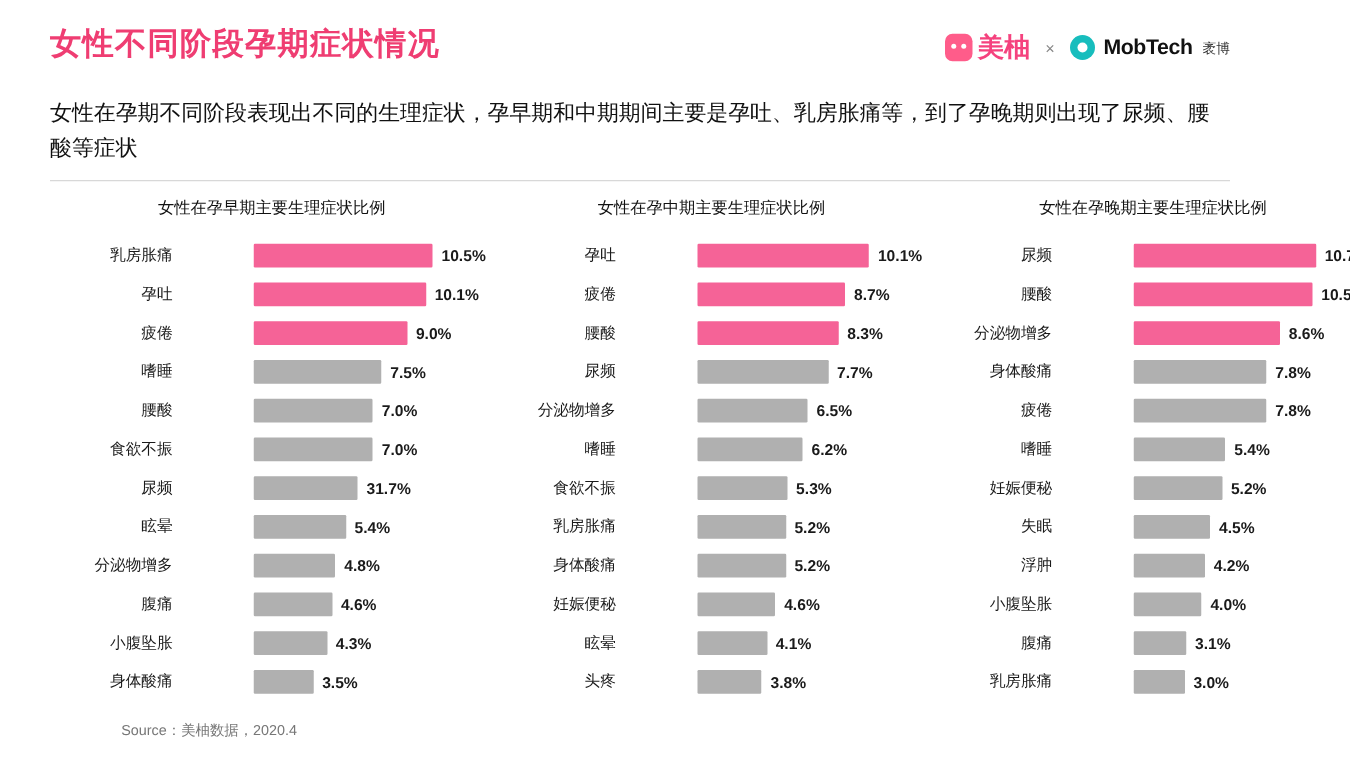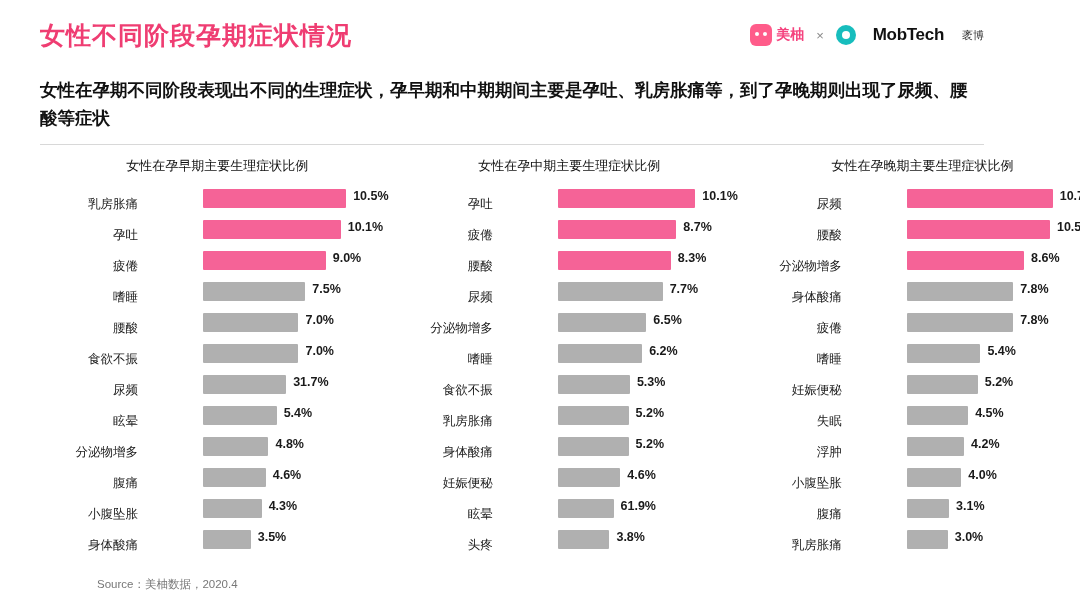--- a/index.html
+++ b/index.html
@@ -60,33 +60,33 @@
     position: absolute;
     width: 4px;
     height: 4px;
     border-radius: 50%;
     background: #fff;
     top: 8px;
   }
   .meiyou-logo:before { left: 5px; }
   .meiyou-logo:after { right: 5px; }
   .meiyou-text {
-    font-size: 14px;
+    font-size: 21px;
     font-weight: bold;
     color: #f5427e;
   }
   .brand-x {
     font-size: 13px;
     color: #888;
     padding: 0 2px;
   }
   .brand-mob {
     display: flex;
     align-items: center;
-    gap: 17px;
+    gap: 7px;
   }
   .mob-mark {
     width: 20px;
     height: 20px;
     border-radius: 50%;
     background: #17bdbd;
     position: relative;
   }
   .mob-mark:after {
     content: "";
@@ -106,21 +106,21 @@
   }
   .mob-sub {
     font-size: 11px;
     color: #333;
     margin-left: 1px;
   }
   
   .subtitle {
     margin-top: 10px;
     font-size: 17.5px;
-    font-weight: bold;
+    font-weight: normal;
     line-height: 1.6;
     color: #111;
     max-width: 1000px;
   }
   .rule {
     margin-top: 12px;
     border-top: 1px solid #d8d8d8;
   }
   
   .charts {
@@ -150,20 +150,21 @@
     width: 92px;
     text-align: right;
     padding-right: 9px;
     font-size: 12.5px;
     color: #1a1a1a;
     white-space: nowrap;
   }
   .bar-area {
     flex: 1;
     display: flex;
+    align-items: center;
     position: relative;
     height: 100%;
     padding-left: 12px;
   }
   .bar {
     height: 19px;
     background: #b0b0b0;
     border-radius: 1px;
   }
   .bar.hl {
@@ -372,21 +373,21 @@
             <div class="row-label">妊娠便秘</div>
             <div class="bar-area">
               <div class="bar" style="width: 62.7273px;"></div>
               <div class="bar-value">4.6%</div>
             </div>
           </div>
           <div class="row">
             <div class="row-label">眩晕</div>
             <div class="bar-area">
               <div class="bar" style="width: 55.9091px;"></div>
-              <div class="bar-value">61.9%</div>
+              <div class="bar-value">4.1%</div>
             </div>
           </div>
           <div class="row">
             <div class="row-label">头疼</div>
             <div class="bar-area">
               <div class="bar" style="width: 51.8182px;"></div>
               <div class="bar-value">3.8%</div>
             </div>
           </div>
         </div>

